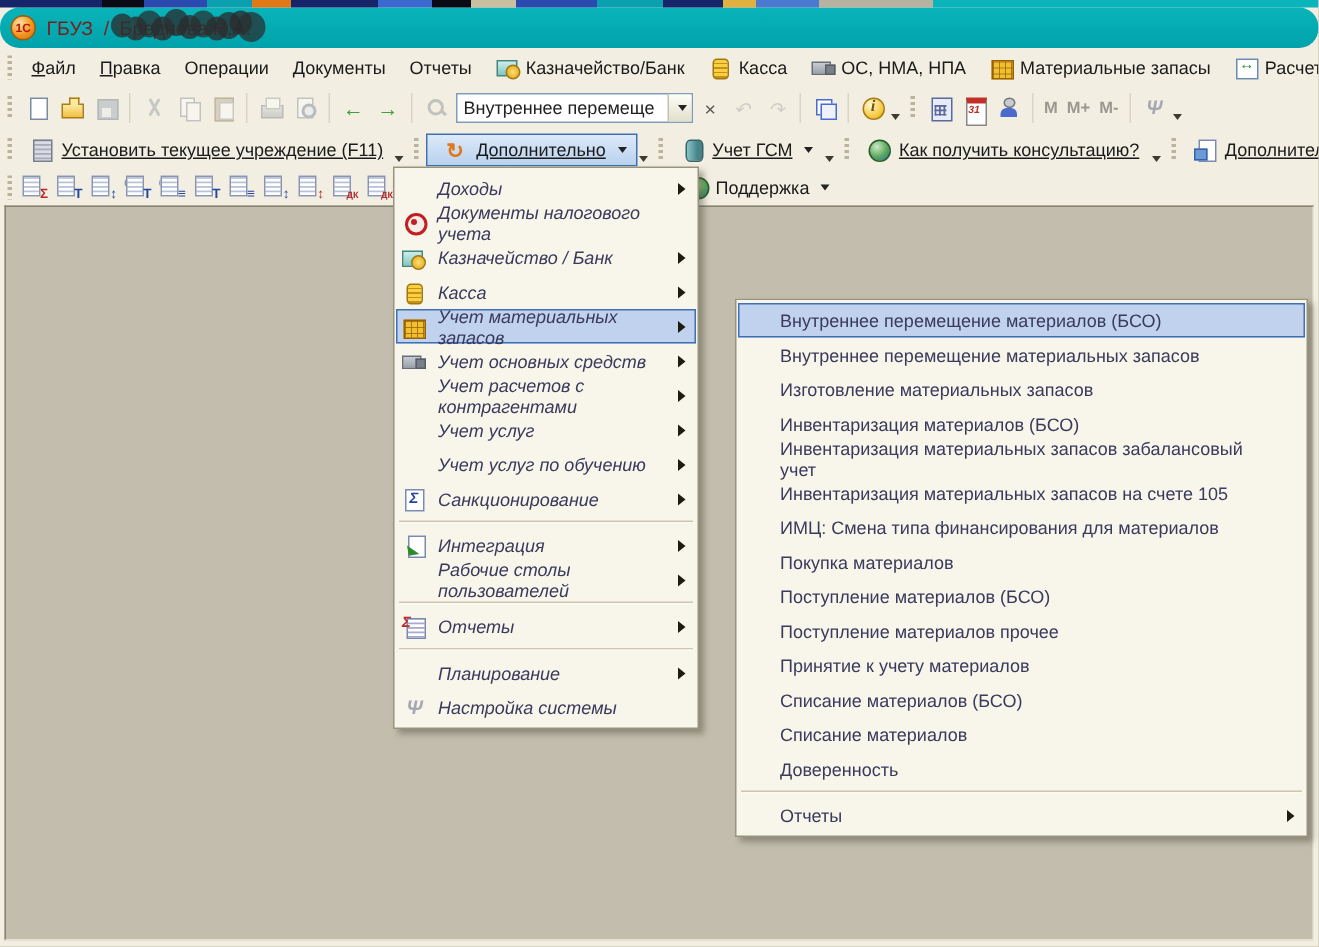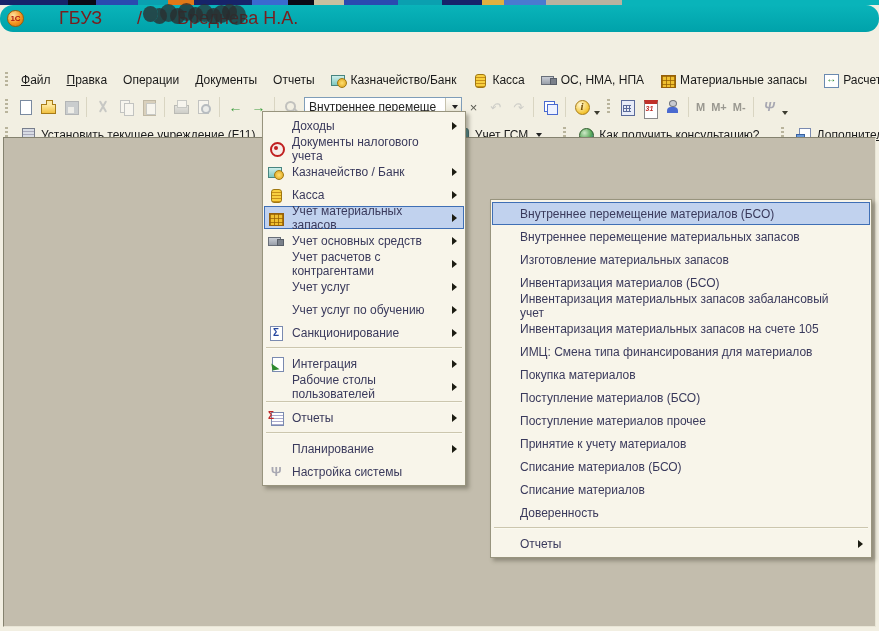--- a/index.html
+++ b/index.html
@@ -17,34 +17,34 @@
     background:linear-gradient(var(--titlebar_bg,#09b4ba), #00a2aa);
     border-radius:13px;
   }
   .logo {
     width:17px; height:17px; border-radius:50%;
     background:radial-gradient(circle at 35% 30%, #ffe2a0, #f49420 55%, #c86e10);
     color:#b01810; font-weight:bold; font-size:8px;
     display:flex; align-items:center; justify-content:center;
     border:1px solid #9a5c0c;
   }
-  .ttext { color:var(--title_text,#7a1d1d); font-size:18px;margin-left:28px; }
+  .ttext { color:var(--title_text,#7a1d1d); font-size:13px; }
   .redacted { position:relative; display:inline-block; }
   .scribble {
     position:absolute; left:-6px; top:-2px; width:15px; height:16px; border-radius:50%;
     background:rgba(42,46,48,.78);
     box-shadow: 9px 2px 0 rgba(42,46,48,.8), 18px -1px 0 1px rgba(40,44,46,.72),
       27px 2px 0 rgba(42,46,48,.8), 36px -2px 0 1px rgba(40,44,46,.76),
       45px 1px 0 rgba(42,46,48,.8), 54px -1px 0 1px rgba(40,44,46,.7),
       63px 2px 0 rgba(42,46,48,.8), 71px 0 0 1px rgba(40,44,46,.76),
       79px -2px 0 rgba(42,46,48,.8), 86px 1px 0 2px rgba(40,44,46,.72);
   }
 
   
-  .menubar { height:25px; display:flex; align-items:center; padding-left:2px; white-space:nowrap; overflow:hidden;margin-top:35px; }
+  .menubar { height:25px; display:flex; align-items:center; padding-left:2px; white-space:nowrap; overflow:hidden; }
   .mitem { display:flex; align-items:center; gap:4px; padding:3px 8px; }
   .mtext { display:inline-block; }
   .u .mtext::first-letter { text-decoration:underline; }
 
   
   .toolbar { display:flex; align-items:center; padding-left:2px; white-space:nowrap; }
   .tb1 { height:30px; }
   .tb2 { height:26px; }
   .tb3 { height:24px; position:relative; }
   .grip { width:3px; height:16px; margin:0 5px 0 3px; flex:0 0 3px;
@@ -208,21 +208,21 @@
 
   
   .workspace { position:absolute; left:3px; right:3px; top:137px; bottom:4px;
     background:var(--workspace_bg,#c3bdad);
     border-top:1px solid #85826f; border-left:1px solid #85826f;
     border-right:1px solid #e8e5d6; border-bottom:1px solid #e8e5d6; }
 
   
   .menu { position:absolute; background:var(--menu_bg,#f8f5ea); border:1px solid #98947e;
     box-shadow:3px 3px 4px rgba(80,78,60,.45); padding:2px 1px; z-index:10; }
-  .dd { left:262px; top:111px; width:204px; }
+  .dd { left:262px; top:111px; width:204px;font-style:italic; }
   .sm { left:490px; top:199px; width:382px; z-index:11; }
   .item { height:23px; display:flex; align-items:center; padding:0 16px 0 3px;
     color:var(--menu_text,#3a3a5c); position:relative; border:1px solid transparent; }
   .item .micon { width:24px; flex:0 0 24px; display:flex; align-items:center; }
   .item.hl { background:var(--highlight_bg,#c1d2ee); border:1px solid var(--highlight_border,#3f6fb5); }
   .sarrow { position:absolute; right:6px; top:7px; width:0; height:0;
     border-left:5px solid #1c1c12; border-top:4px solid transparent; border-bottom:4px solid transparent; }
   .msep { height:0; border-top:1px solid #ccc6ae; border-bottom:1px solid #fbfaf0; margin:3px 2px; }
 </style>
 </head>

